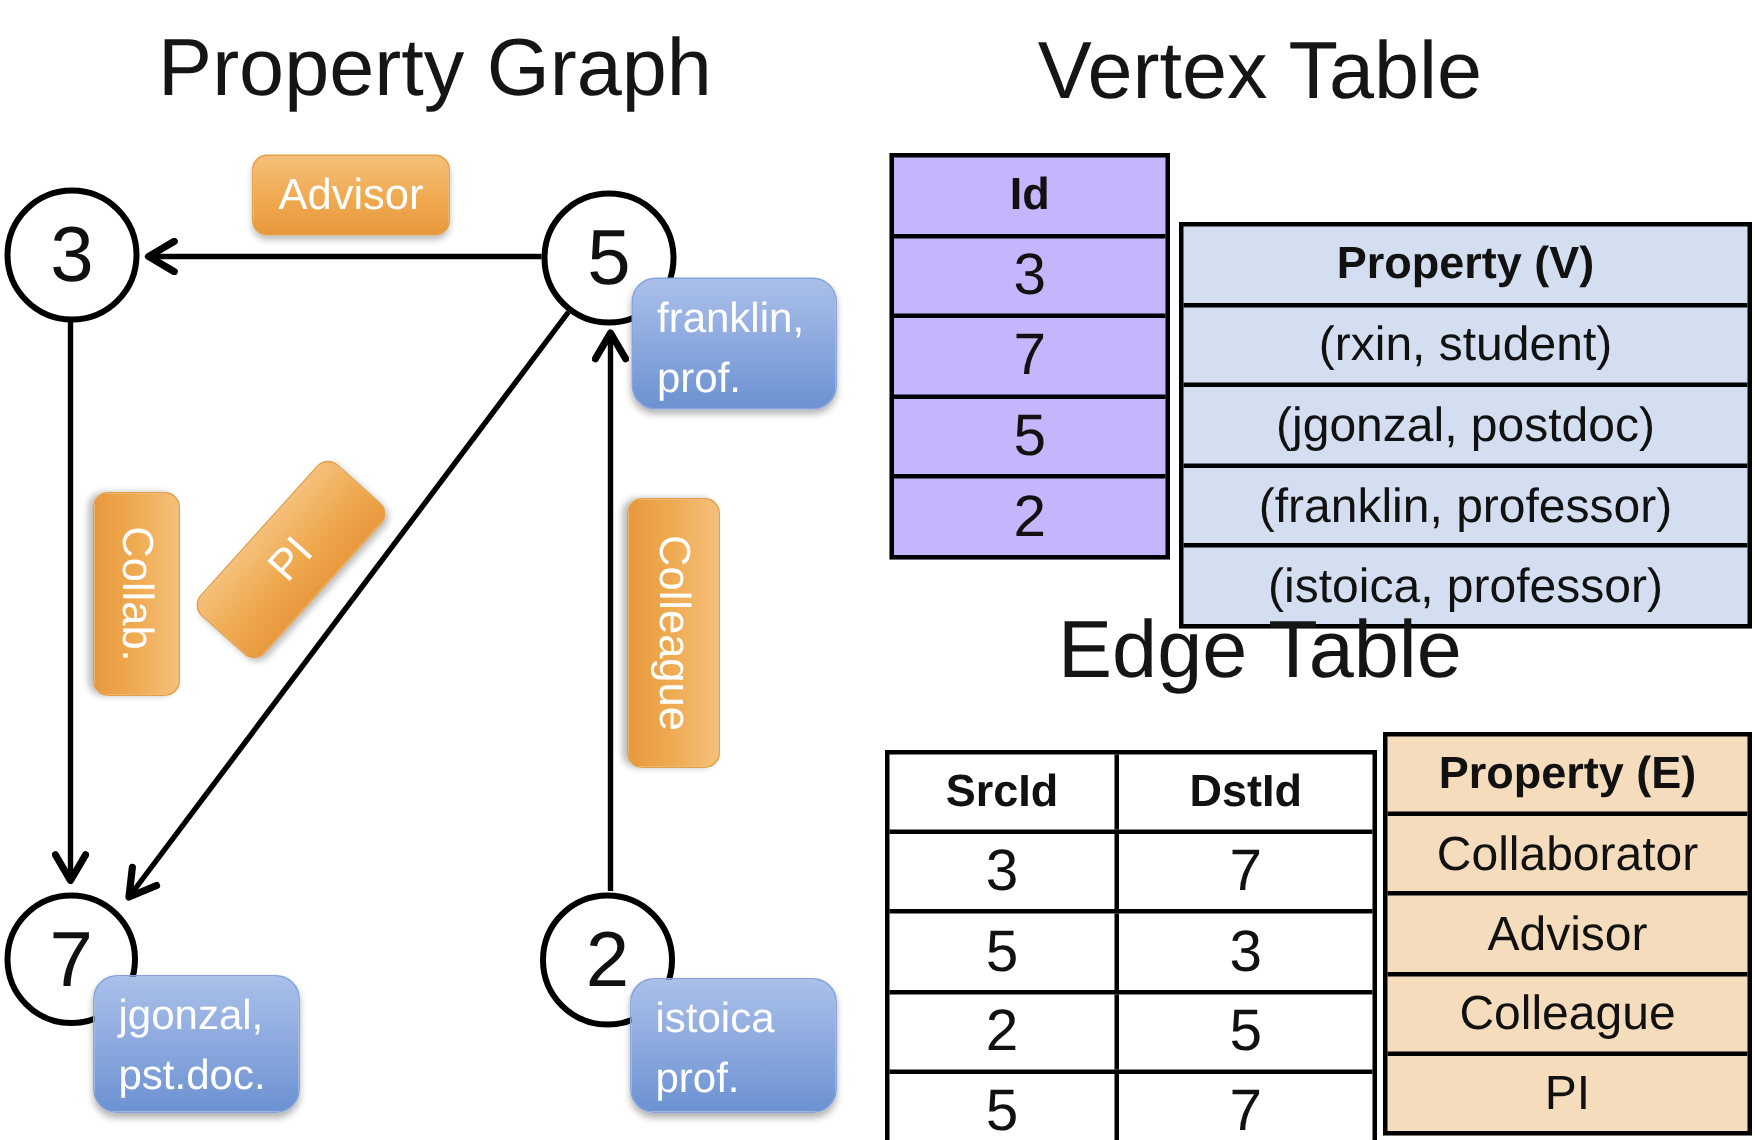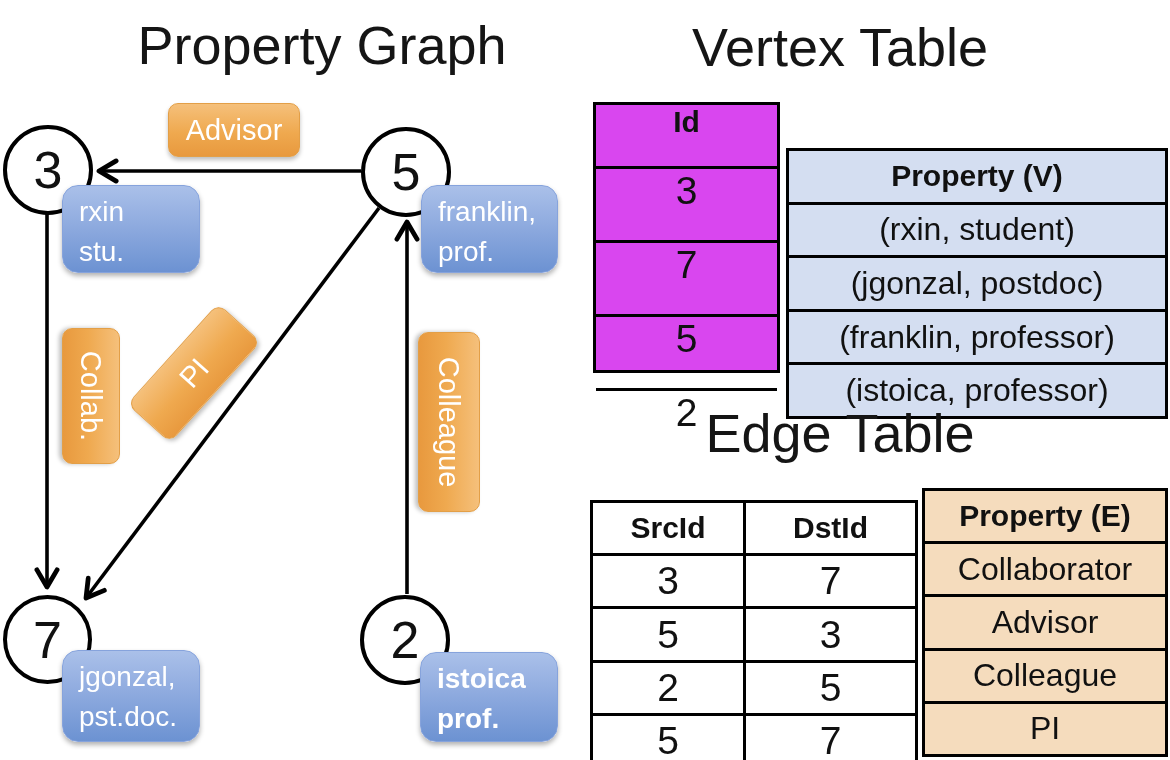--- a/index.html
+++ b/index.html
@@ -52,21 +52,21 @@
     box-sizing:border-box;
   }
   .duo .cell.src{width:150px;}
   .duo .cell.dst{flex:1;border-left:3px solid #000;}
 </style>
 </head>
 <body>
 
 <div id="stage">
 
-  <div class="title" style="left:14px;top:14px;width:580px;padding-left:18px;">Property Graph</div>
+  <div class="title" style="left:0;top:14px;width:580px;">Property Graph</div>
 
   <svg class="edges" width="580" height="760" viewBox="0 0 580 760">
     <defs>
       <marker id="arw" viewBox="0 0 10 10" refX="8" refY="5" markerWidth="7" markerHeight="7" orient="auto-start-reverse">
         <path d="M1.2,1 L8,5 L1.2,9" fill="none" stroke="#000" stroke-width="1.9" stroke-linecap="round" stroke-linejoin="round"></path>
       </marker>
     </defs>
     <line x1="361" y1="171" x2="99" y2="171" stroke="#000" stroke-width="3.6" marker-end="url(#arw)"></line>
     <line x1="47" y1="213" x2="47" y2="587" stroke="#000" stroke-width="3.6" marker-end="url(#arw)"></line>
     <line x1="379" y1="208" x2="86" y2="598" stroke="#000" stroke-width="3.6" marker-end="url(#arw)"></line>
@@ -79,45 +79,41 @@
   <div class="node" style="left:361px;top:127px;width:82px;height:82px;">
     <span>5</span>
   </div>
   <div class="node" style="left:3px;top:595px;width:81px;height:81px;">
     <span>7</span>
   </div>
   <div class="node" style="left:360px;top:595px;width:82px;height:82px;">
     <span>2</span>
   </div>
 
-  <div class="vbox" style="left:62px;top:185px;width:112px;height:80px;">
-    <span class="ln">rxin</span>
-    <span class="ln">stu.</span>
-  </div>
   <div class="vbox" style="left:421px;top:185px;width:111px;height:80px;">
     <span class="ln">franklin,</span>
     <span class="ln">prof.</span>
   </div>
   <div class="vbox" style="left:62px;top:650px;width:112px;height:84px;">
     <span class="ln">jgonzal,</span>
     <span class="ln">pst.doc.</span>
   </div>
-  <div class="vbox" style="left:420px;top:652px;width:112px;height:82px;font-weight:bold;">
+  <div class="vbox" style="left:420px;top:652px;width:112px;height:82px;">
     <span class="ln">istoica</span>
     <span class="ln">prof.</span>
   </div>
 
   <div class="elabel" style="left:168px;top:103px;width:130px;height:52px;">Advisor</div>
   <div class="elabel" style="left:23px;top:367px;width:134px;height:56px;transform:rotate(90deg);">Collab.</div>
   <div class="elabel" style="left:126px;top:344px;width:134px;height:56px;transform:rotate(-48deg);">PI</div>
   <div class="elabel" style="left:359px;top:391px;width:178px;height:60px;transform:rotate(90deg);">Colleague</div>
 
   <div class="title" style="left:590px;top:16px;width:500px;">Vertex Table</div>
 
-  <div class="tbl" style="left:593px;top:102px;width:187px;height:271px;background:#d946ef;gap:27px;">
+  <div class="tbl" style="left:593px;top:102px;width:187px;height:271px;background:#c4b5fd;">
     <div class="row hdr">Id</div>
     <div class="row num">3</div>
     <div class="row num">7</div>
     <div class="row num">5</div>
     <div class="row num">2</div>
   </div>
 
   <div class="tbl" style="left:786px;top:102px;width:382px;height:271px;background:#D4DEF1;margin-top:46px;">
     <div class="row hdr">Property (V)</div>
     <div class="row">(rxin, student)</div>

